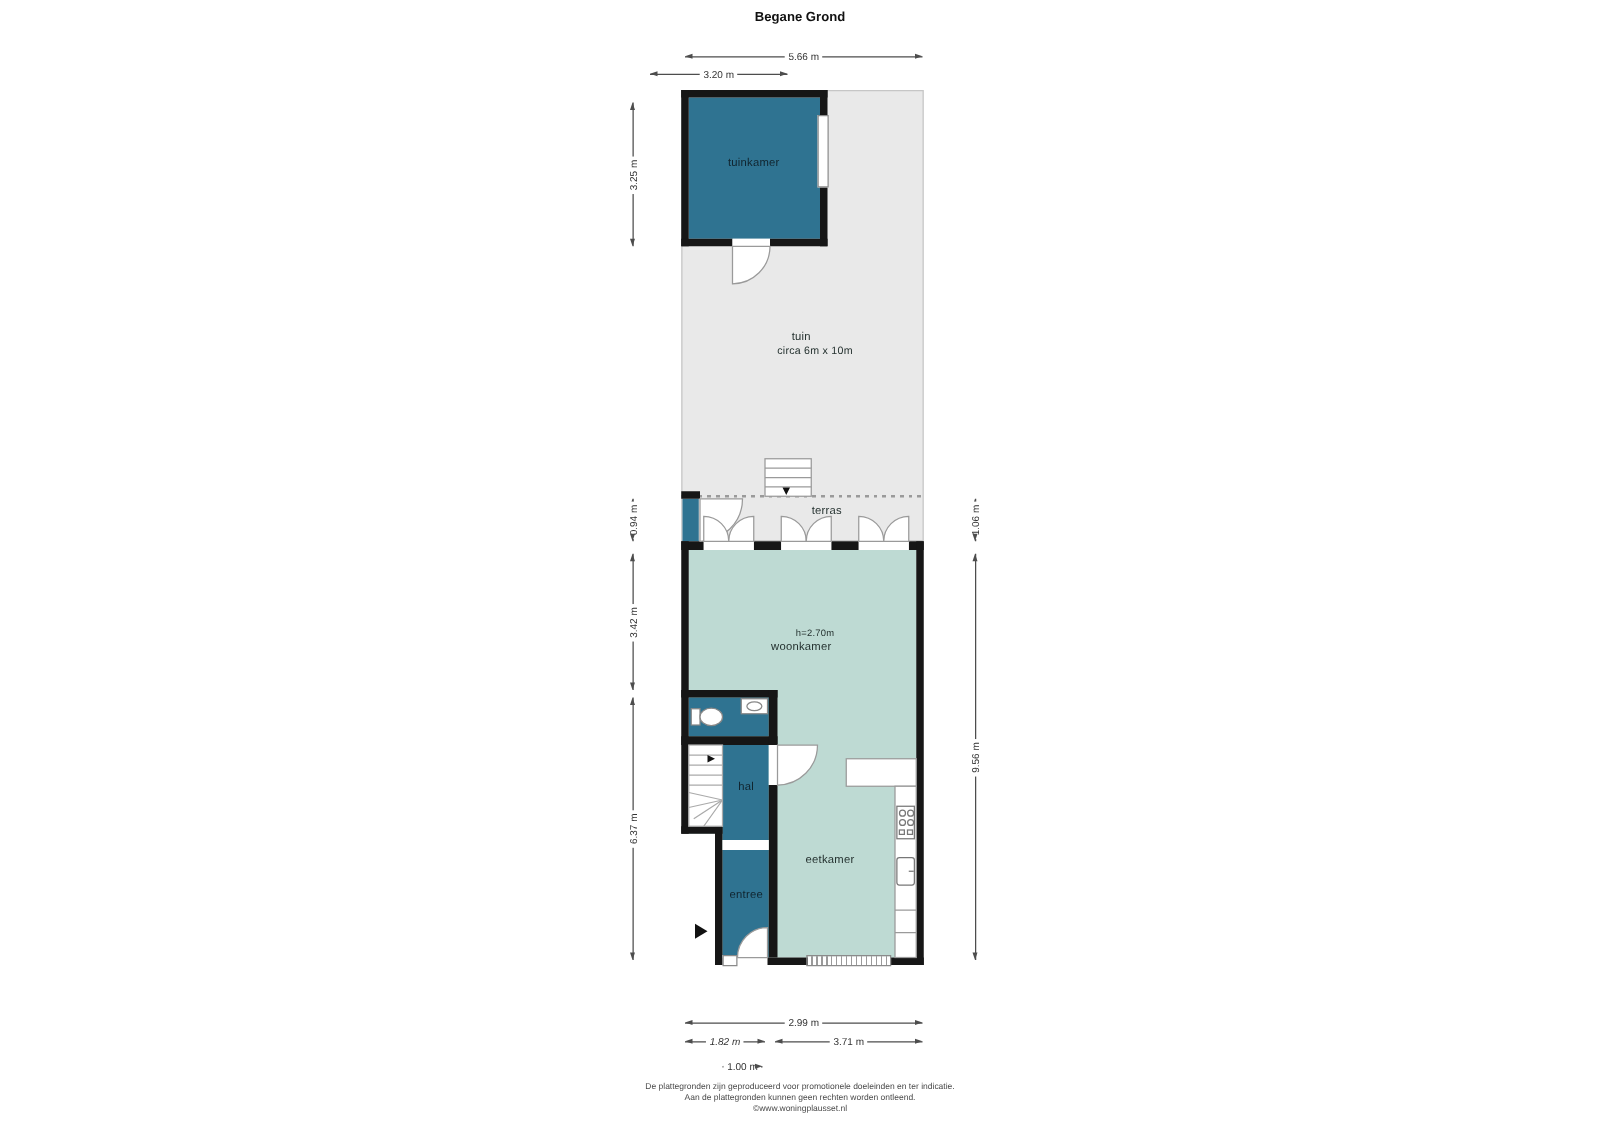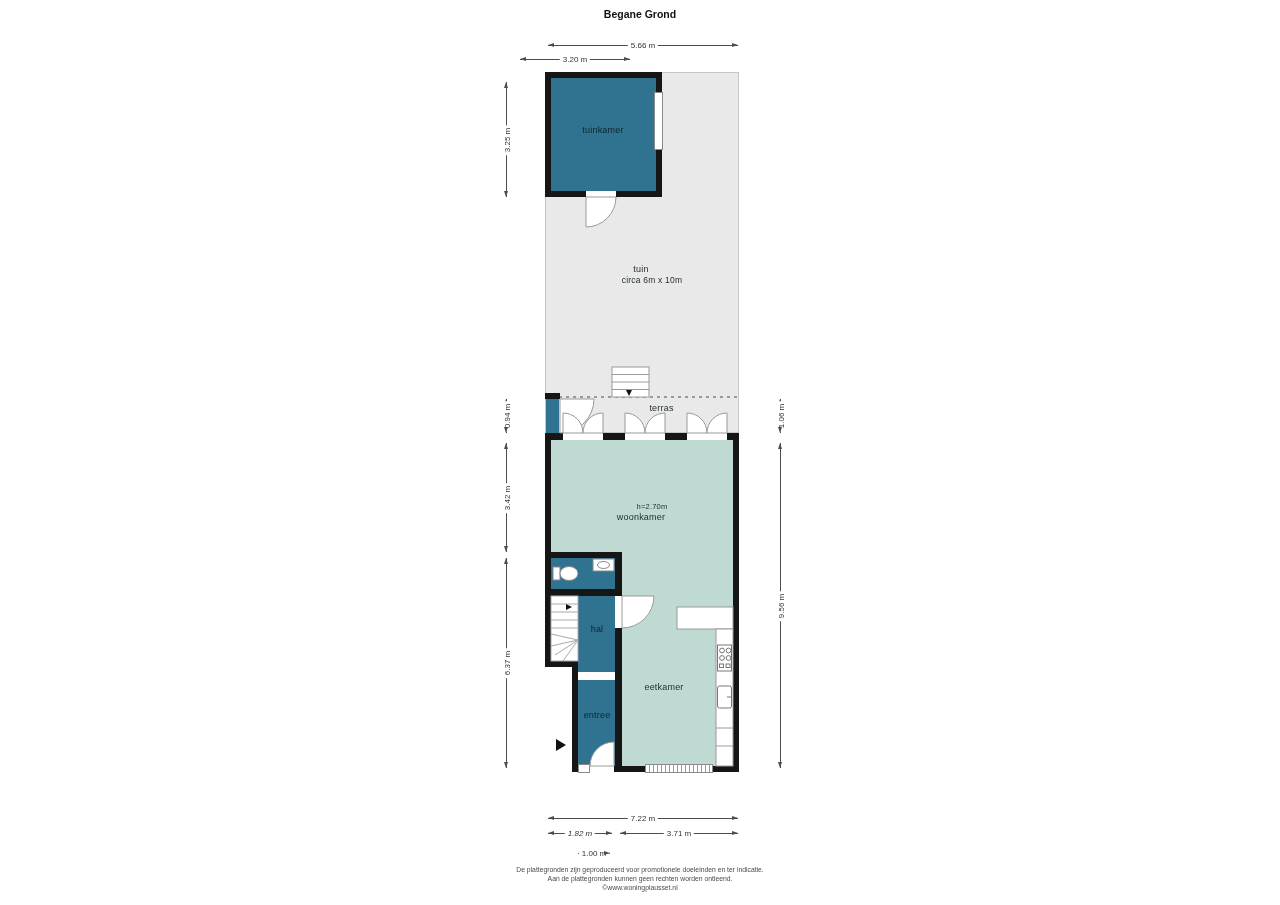--- a/index.html
+++ b/index.html
@@ -196,21 +196,21 @@
   </div>
 
   <div class="dim-v" style="left:780px;top:399px;height:34px;">
     <span class="dim-label">1.06 m</span>
   </div>
   <div class="dim-v" style="left:780px;top:443px;height:325px;">
     <span class="dim-label">9.56 m</span>
   </div>
 
   <div class="dim-h" style="left:548px;top:818px;width:190px;">
-    <span class="dim-label">7.22 m</span>
+    <span class="dim-label">2.99 m</span>
   </div>
   <div class="dim-h" style="left:548px;top:833px;width:64px;font-style:italic;">
     <span class="dim-label">1.82 m</span>
   </div>
   <div class="dim-h" style="left:620px;top:833px;width:118px;text-align:center;">
     <span class="dim-label">3.71 m</span>
   </div>
   <div class="dim-h" style="left:578px;top:853px;width:32px;">
     <span class="dim-label">1.00 m</span>
   </div>

